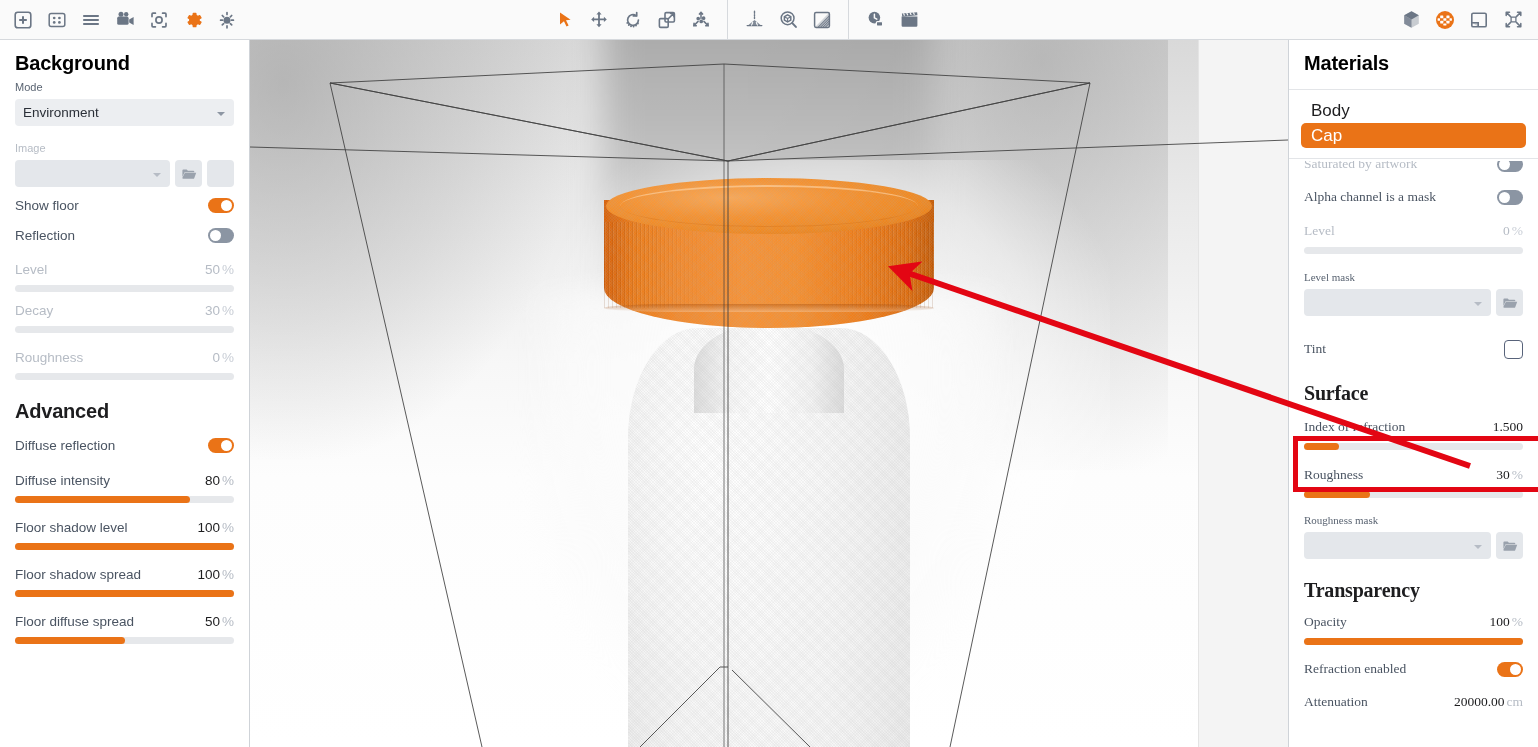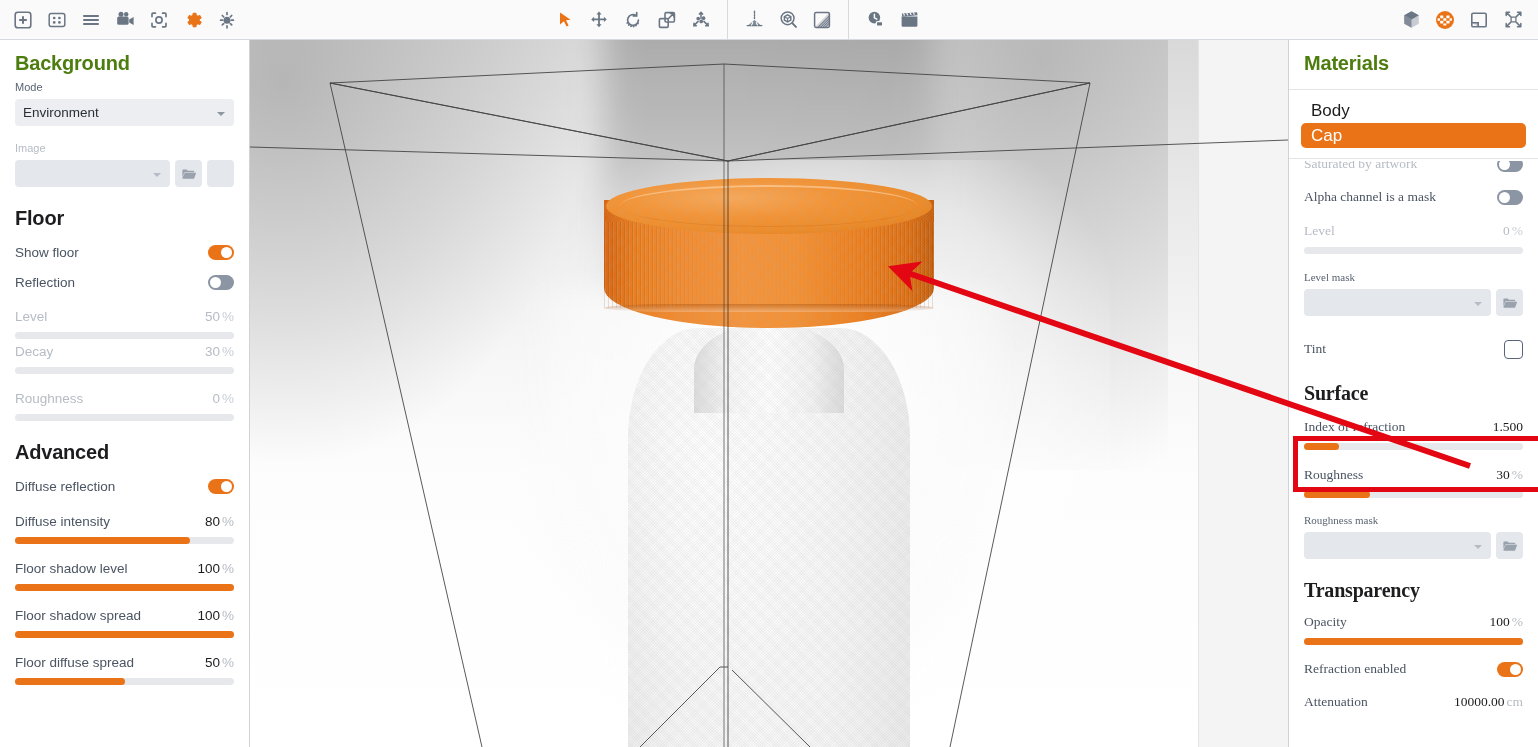--- a/index.html
+++ b/index.html
@@ -49,21 +49,21 @@
     background: #ffffff;
     display: flex; flex-direction: column;
     overflow: hidden;
     position: relative;
     z-index: 5;
   }
   .panel-left { border-right: 1px solid #cfd3d8; }
   .panel-right { border-left: 1px solid #cfd3d8; }
 
   .panel-title {
-    font-size: 20px; font-weight: bold; color: #4d7c0f;
+    font-size: 20px; font-weight: bold; color: #000000;
     letter-spacing: -0.2px;
   }
   .panel-header-left { padding: 12px 15px 6px 15px; }
   .panel-header-right {
     padding: 12px 15px 14px 15px;
     border-bottom: 1px solid #e3e5e8;
   }
 
   .panel-scroll { flex: 1; overflow: hidden; padding: 0 15px 0 15px; }
   .panel-scroll.rt { padding: 0; font-family: Liberation Serif, serif; }
@@ -500,21 +500,20 @@
           </div>
           <div class="icon-btn">
             <svg width="16" height="16" viewBox="0 0 16 16" fill="currentColor">
               <path d="M1.4 4.4a1 1 0 011-1h3.3l1.2 1.3h5.4a1 1 0 011 1v.6H3.6L1.4 11z"></path>
               <path d="M3.9 6.8h11.3l-2 5.4a1 1 0 01-.95.66H2.4a1 1 0 01-.95-1.33z"></path>
             </svg>
           </div>
           <div class="icon-btn plain"></div>
         </div>
 
-        <div class="sec-title">Floor</div>
 
         <div class="row">
           <span class="row-label">Show floor</span>
           <span class="toggle on">
               <i></i>
             </span>
         </div>
 
         <div class="row">
           <span class="row-label">Reflection</span>
@@ -524,21 +523,21 @@
         </div>
 
         <div class="row" style="margin-top:10px">
           <span class="row-label dim">Level</span>
           <span class="row-val dim"><span>50</span><span class="unit">%</span></span>
         </div>
         <div class="slider">
             <i style="width:0%"></i>
           </div>
 
-        <div class="row" style="margin-top:0">
+        <div class="row" style="margin-top:6px">
           <span class="row-label dim">Decay</span>
           <span class="row-val dim"><span>30</span><span class="unit">%</span></span>
         </div>
         <div class="slider">
             <i style="width:0%"></i>
           </div>
 
         <div class="row" style="margin-top:12px">
           <span class="row-label dim">Roughness</span>
           <span class="row-val dim"><span>0</span><span class="unit">%</span></span>
@@ -742,21 +741,21 @@
 
           <div class="row" style="margin-top:12px">
             <span class="row-label">Refraction enabled</span>
             <span class="toggle on">
                 <i></i>
               </span>
           </div>
 
           <div class="row" style="margin-top:9px">
             <span class="row-label">Attenuation</span>
-            <span class="row-val"><span>10000.00</span><span class="unit">cm</span></span>
+            <span class="row-val"><span>20000.00</span><span class="unit">cm</span></span>
           </div>
         </div>
       </div>
     </div>
   </div>
 
   <svg class="annot" viewBox="0 0 1538 747">
     <defs>
       <marker id="arrowhead" markerWidth="5.2" markerHeight="5.2" refX="2.2" refY="2.6" orient="auto">
         <path d="M0,0 L5.2,2.6 L0,5.2 L1.4,2.6 Z" fill="#e30613"></path>

